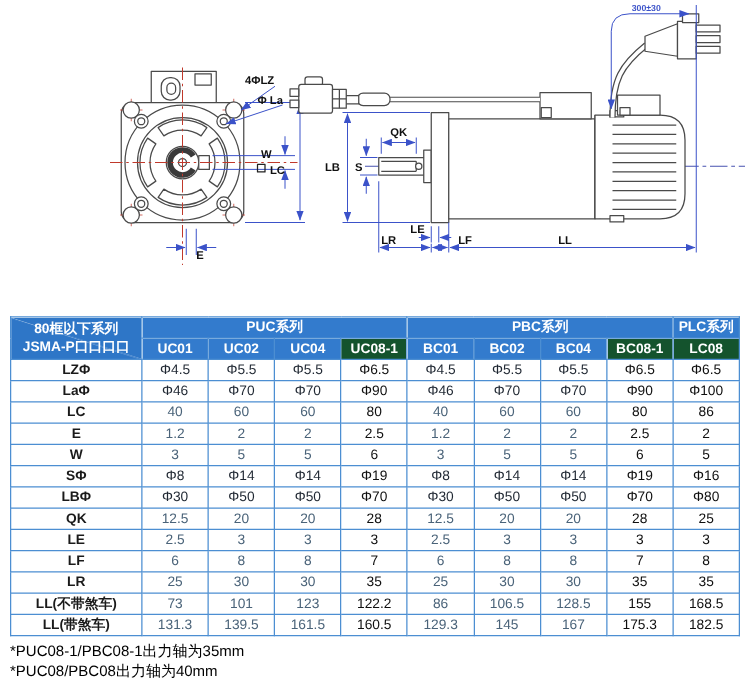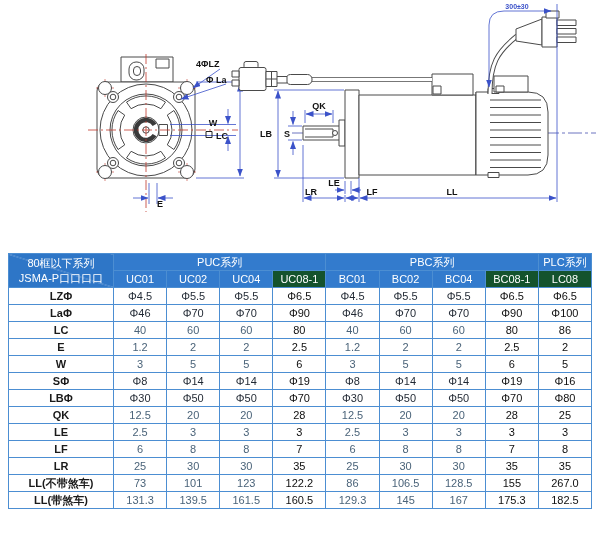--- a/index.html
+++ b/index.html
@@ -4,21 +4,21 @@
 <style>
   html,body{margin:0;padding:0;background:#fff;}
   #page{position:relative;width:600px;height:551px;background:#fff;font-family:"Liberation Sans",sans-serif;overflow:hidden;padding-left:43px;}
   #drawing{position:absolute;left:0;top:0;}
   .dimlabel{font:bold 9px "Liberation Sans",sans-serif;fill:#111;}
   .dimlabel-blue{font:bold 7px "Liberation Sans",sans-serif;fill:#3b52c9;}
 
   #spec-table-wrap{position:absolute;left:8px;top:253px;}
   table.spec{border-collapse:collapse;table-layout:fixed;width:584px;font:11px "Liberation Sans",sans-serif;}
   table.spec th,table.spec td{border:1px solid #4c8ed2;text-align:center;padding:0;height:16px;line-height:15px;overflow:hidden;white-space:nowrap;}
-  thead th{background:#337bcd;color:#fff;font-weight:normal;border:1px solid #8ab6e4;height:21px;line-height:20px;}
+  thead th{background:#337bcd;color:#fff;font-weight:bold;border:1px solid #8ab6e4;height:21px;line-height:20px;}
   thead th.hl{background:#14532d;}
   th.corner{background:#2e76c7;line-height:1.35;font-size:11px;
     background-image:linear-gradient(to top right,rgba(255,255,255,0) 49.2%,rgba(255,255,255,.45) 50%,rgba(255,255,255,0) 50.8%);}
   tbody th{background:#fff;color:#1a1a1a;font-weight:bold;}
   tbody td{color:#4a6379;}
   tbody td.phi{color:#1f2732;}
   tbody td.hlv{color:#0f0f0f;font-weight:normal;}
   #footnotes{position:absolute;left:8px;top:513px;font:12px "Liberation Sans",sans-serif;color:#000;line-height:1.35;}
 </style>
 </head>
@@ -356,33 +356,35 @@
           <tr>
             <th>LL(不带煞车)</th>
             <td>73</td>
             <td>101</td>
             <td>123</td>
             <td class="hlv">122.2</td>
             <td>86</td>
             <td>106.5</td>
             <td>128.5</td>
             <td class="hlv">155</td>
-            <td class="hlv">267.0</td>
+            <td class="hlv">168.5</td>
           </tr>
           <tr>
             <th>LL(带煞车)</th>
             <td>131.3</td>
             <td>139.5</td>
             <td>161.5</td>
             <td class="hlv">160.5</td>
             <td>129.3</td>
             <td>145</td>
             <td>167</td>
             <td class="hlv">175.3</td>
             <td class="hlv">182.5</td>
           </tr>
         </tbody>
     </table>
   </div>
 
   <div id="footnotes">
+    <div>*PUC08-1/PBC08-1出力轴为35mm</div>
+    <div>*PUC08/PBC08出力轴为40mm</div>
   </div>
 </div>
 
 </body></html>

